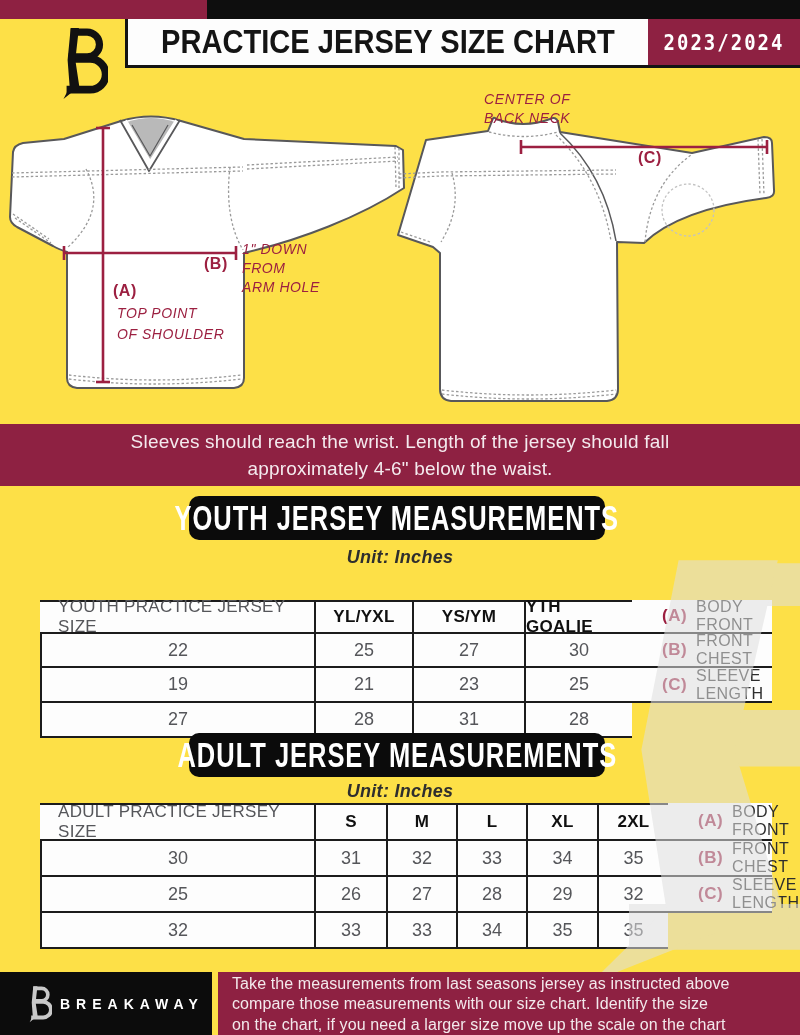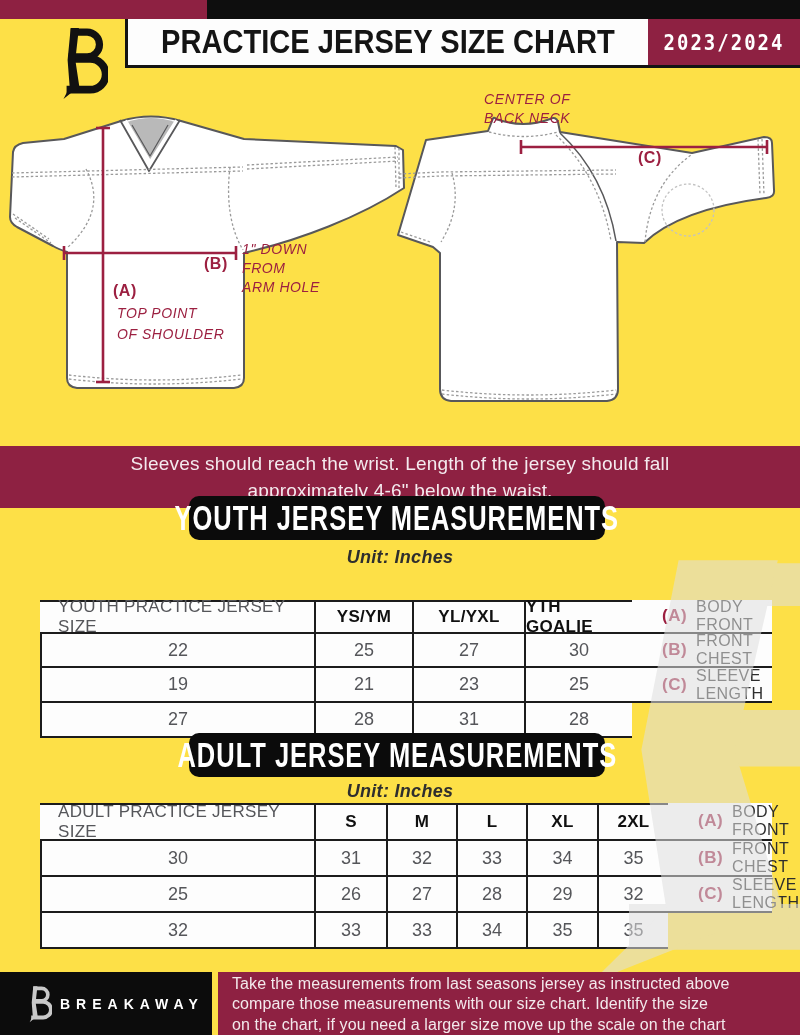--- a/index.html
+++ b/index.html
@@ -32,21 +32,21 @@
   
   .diagram-svg { left:0; top:60px; z-index:2; }
   .anno { position:absolute; color:#9c2041; z-index:3; }
   .anno .marker { font-weight:700; font-size:16px; font-style:normal; letter-spacing:0.5px; }
   .anno.note { font-style:italic; font-weight:500; font-size:14px; line-height:20px; letter-spacing:0.6px; white-space:nowrap; }
 
   
   .notice {
     left:0; top:424px; width:800px; height:62px; background:#8e2142; z-index:2;
     display:flex; flex-direction:column; align-items:center; justify-content:center;
-    color:#f4eaee; font-size:19px; line-height:27px; letter-spacing:0.2px;margin-top:22px;
+    color:#f4eaee; font-size:19px; line-height:27px; letter-spacing:0.2px;
   }
 
   
   .section-banner {
     left:189px; width:416px; height:44px; background:#0b0b0b; border-radius:10px;
     display:flex; align-items:center; justify-content:center; z-index:2;
   }
   .section-banner span {
     color:#ffffff; font-weight:700; font-size:26px; letter-spacing:1px;
     transform:scale(0.98,1.32); white-space:nowrap;
@@ -199,22 +199,22 @@
     <div>approximately 4-6" below the waist.</div>
   </div>
 
   <div class="abs section-banner" style="top:496px;">
     <span>YOUTH JERSEY MEASUREMENTS</span>
   </div>
   <div class="abs unit" style="top:547px;">Unit: Inches</div>
 
   <div class="abs grid youth-grid">
     <div class="c top head-label">YOUTH PRACTICE JERSEY SIZE</div>
+    <div class="c top vl size-head">YL/YXL</div>
     <div class="c top vl size-head">YS/YM</div>
-    <div class="c top vl size-head">YL/YXL</div>
     <div class="c top vl size-head">YTH GOALIE</div>
 
     <div class="c row-label">
       <b>(A)</b>
         <span>BODY FRONT</span>
       </div>
     <div class="c vl">22</div>
     <div class="c vl">25</div>
     <div class="c vl">27</div>
     <div class="c vl">30</div>

